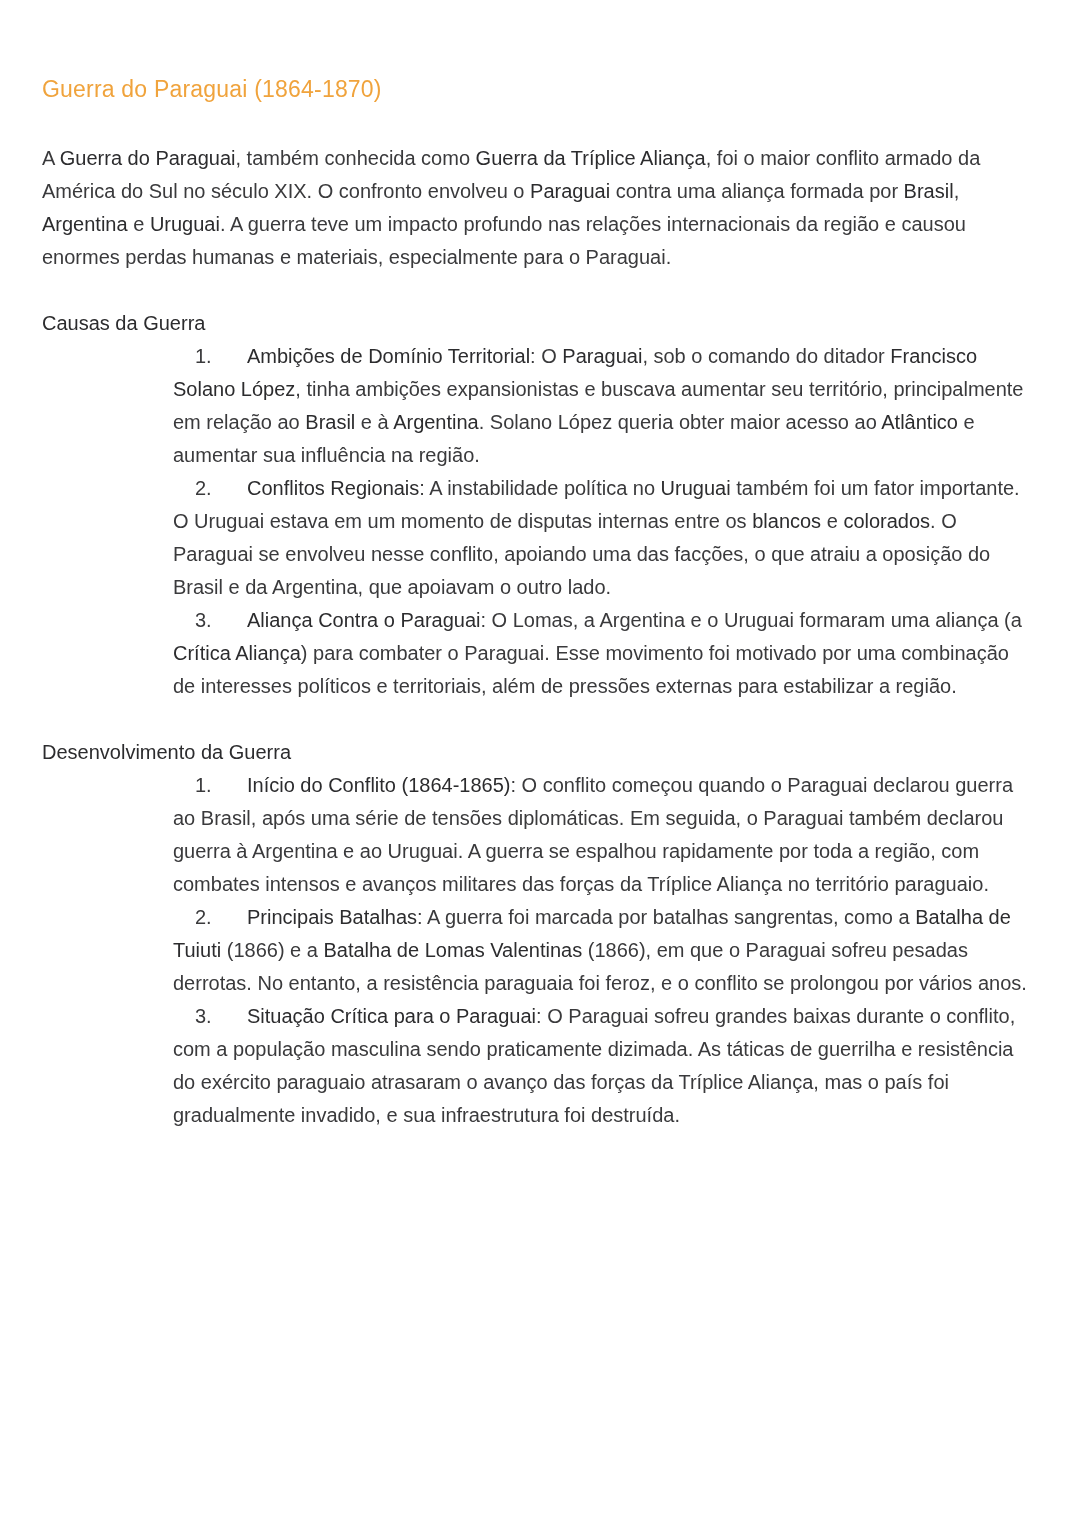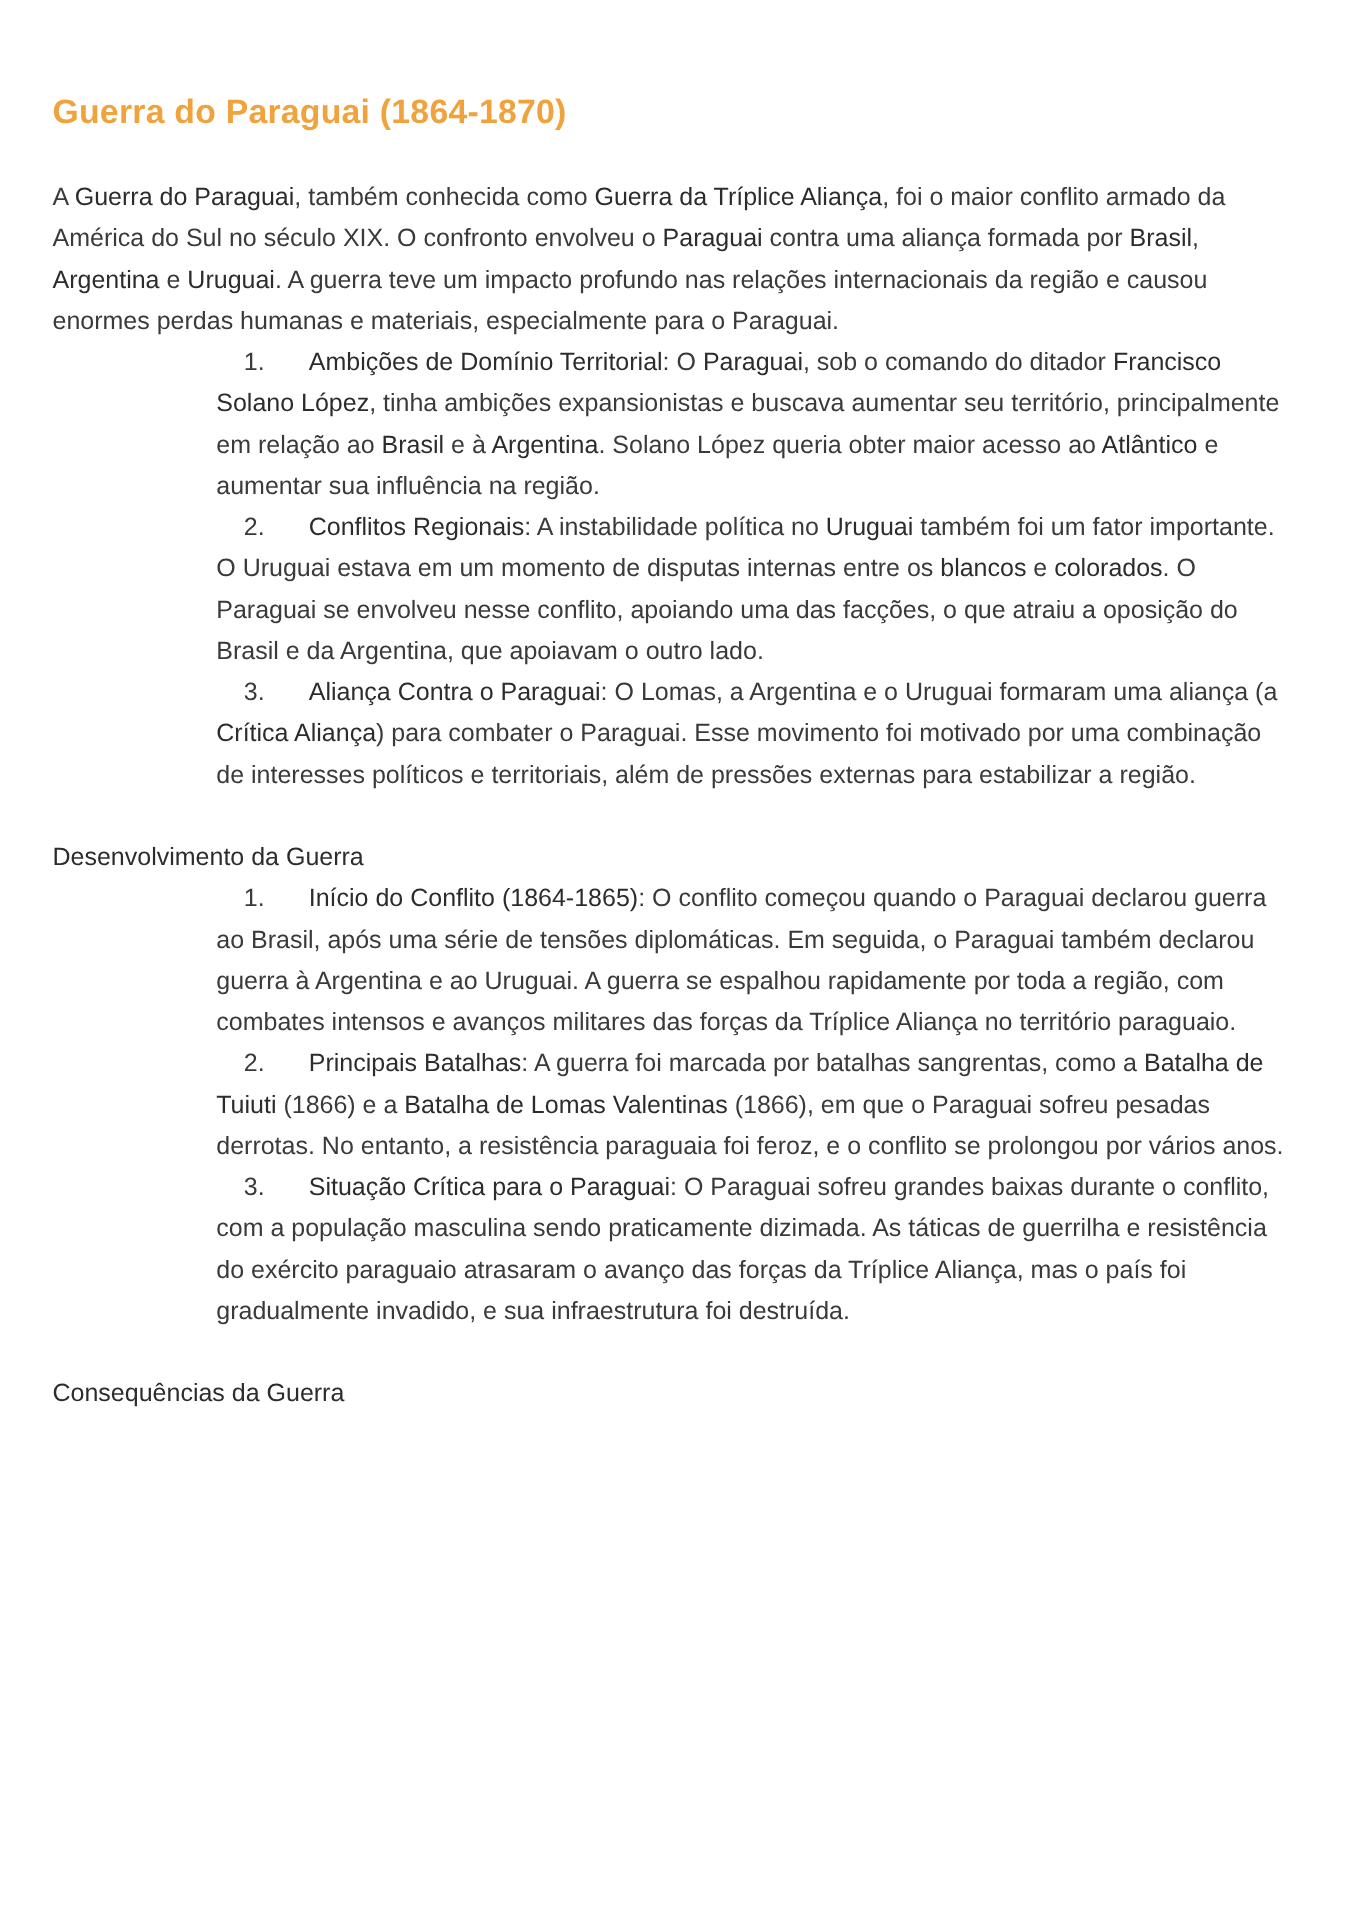--- a/index.html
+++ b/index.html
@@ -8,22 +8,22 @@
   body { font-family: "Liberation Sans", sans-serif; color: var(--text); }
   .page {
     width: 1080px;
     min-height: 1527px;
     margin: 0 auto;
     background: #ffffff;
     padding: 72px 46px 40px 42px;
   }
   .title {
     color: var(--accent);
-    font-size: 27px;
-    font-weight: 700;
+    font-size: 23px;
+    font-weight: 400;
     line-height: 34px;
     margin: 0 0 36px 0;
     letter-spacing: 0.2px;
   }
   .body-text {
     font-size: 20px;
     line-height: 33px;
   }
   .intro { margin: 0; }
   .section-heading {
@@ -47,33 +47,33 @@
 </head>
 <body>
 
 <div class="page">
 
   <h1 class="title">Guerra do Paraguai (1864-1870)</h1>
 
   <p class="body-text intro"><span>A </span><b>Guerra do Paraguai</b><span>, também conhecida como </span><b>Guerra da Tríplice Aliança</b><span>, foi o maior conflito armado da América do Sul no século XIX. O confronto envolveu o </span><b>Paraguai</b><span> contra uma aliança formada por </span><b>Brasil</b><span>, </span><b>Argentina</b><span> e </span><b>Uruguai</b><span>. A guerra teve um impacto profundo nas relações internacionais da região e causou enormes perdas humanas e materiais, especialmente para o Paraguai.</span></p>
 
   <section>
+    <h2 class="section-heading">Causas da Guerra</h2>
     <div class="list body-text">
       <div class="li"><span class="num">1.</span><span><b>Ambições de Domínio Territorial</b><span>: O </span><b>Paraguai</b><span>, sob o comando do ditador </span><b>Francisco Solano López</b><span>, tinha ambições expansionistas e buscava aumentar seu território, principalmente em relação ao </span><b>Brasil</b><span> e à </span><b>Argentina</b><span>. Solano López queria obter maior acesso ao </span><b>Atlântico</b><span> e aumentar sua influência na região.</span></span></div>
       <div class="li"><span class="num">2.</span><span><b>Conflitos Regionais</b><span>: A instabilidade política no </span><b>Uruguai</b><span> também foi um fator importante. O Uruguai estava em um momento de disputas internas entre os </span><b>blancos</b><span> e </span><b>colorados</b><span>. O Paraguai se envolveu nesse conflito, apoiando uma das facções, o que atraiu a oposição do Brasil e da Argentina, que apoiavam o outro lado.</span></span></div>
       <div class="li"><span class="num">3.</span><span><b>Aliança Contra o Paraguai</b><span>: O Lomas, a Argentina e o Uruguai formaram uma aliança (a </span><b>Crítica Aliança</b><span>) para combater o Paraguai. Esse movimento foi motivado por uma combinação de interesses políticos e territoriais, além de pressões externas para estabilizar a região.</span></span></div>
     </div>
   </section>
 
   <section>
     <h2 class="section-heading">Desenvolvimento da Guerra</h2>
     <div class="list body-text">
       <div class="li"><span class="num">1.</span><span><b>Início do Conflito (1864-1865)</b><span>: O conflito começou quando o Paraguai declarou guerra ao Brasil, após uma série de tensões diplomáticas. Em seguida, o Paraguai também declarou guerra à Argentina e ao Uruguai. A guerra se espalhou rapidamente por toda a região, com combates intensos e avanços militares das forças da Tríplice Aliança no território paraguaio.</span></span></div>
       <div class="li"><span class="num">2.</span><span><b>Principais Batalhas</b><span>: A guerra foi marcada por batalhas sangrentas, como a </span><b>Batalha de Tuiuti</b><span> (1866) e a </span><b>Batalha de Lomas Valentinas</b><span> (1866), em que o Paraguai sofreu pesadas derrotas. No entanto, a resistência paraguaia foi feroz, e o conflito se prolongou por vários anos.</span></span></div>
       <div class="li"><span class="num">3.</span><span><b>Situação Crítica para o Paraguai</b><span>: O Paraguai sofreu grandes baixas durante o conflito, com a população masculina sendo praticamente dizimada. As táticas de guerrilha e resistência do exército paraguaio atrasaram o avanço das forças da Tríplice Aliança, mas o país foi gradualmente invadido, e sua infraestrutura foi destruída.</span></span></div>
     </div>
   </section>
 
   <section>
-    <h2 class="section-heading">Consequências da Guerra</h2>
   </section>
 
 </div>
 
 </body></html>

